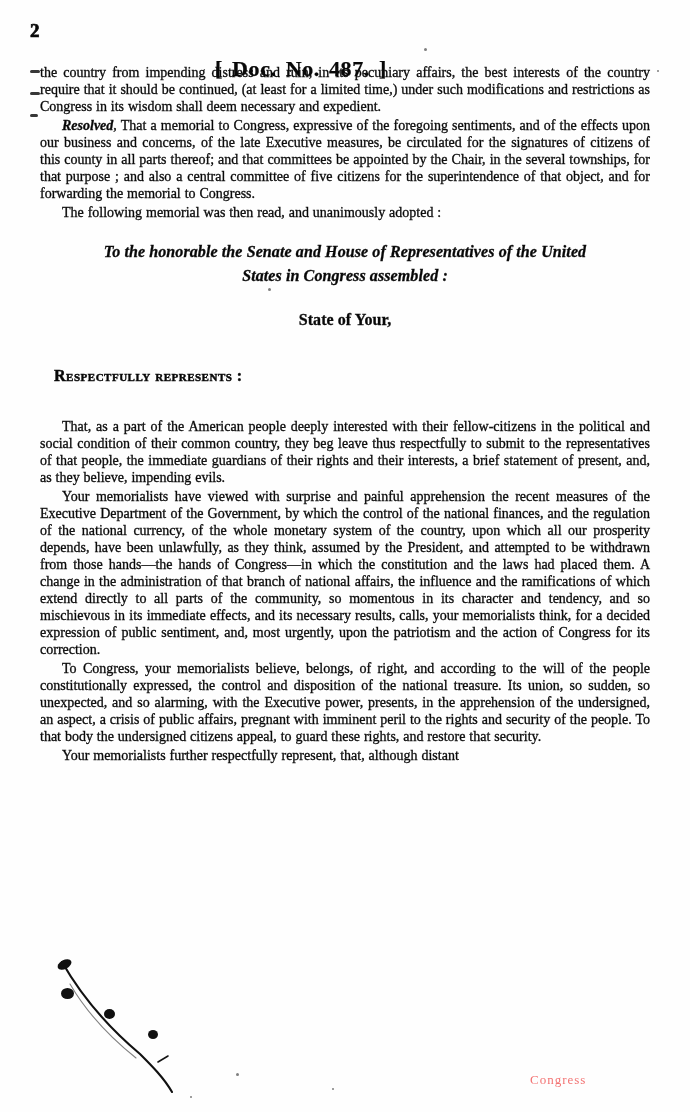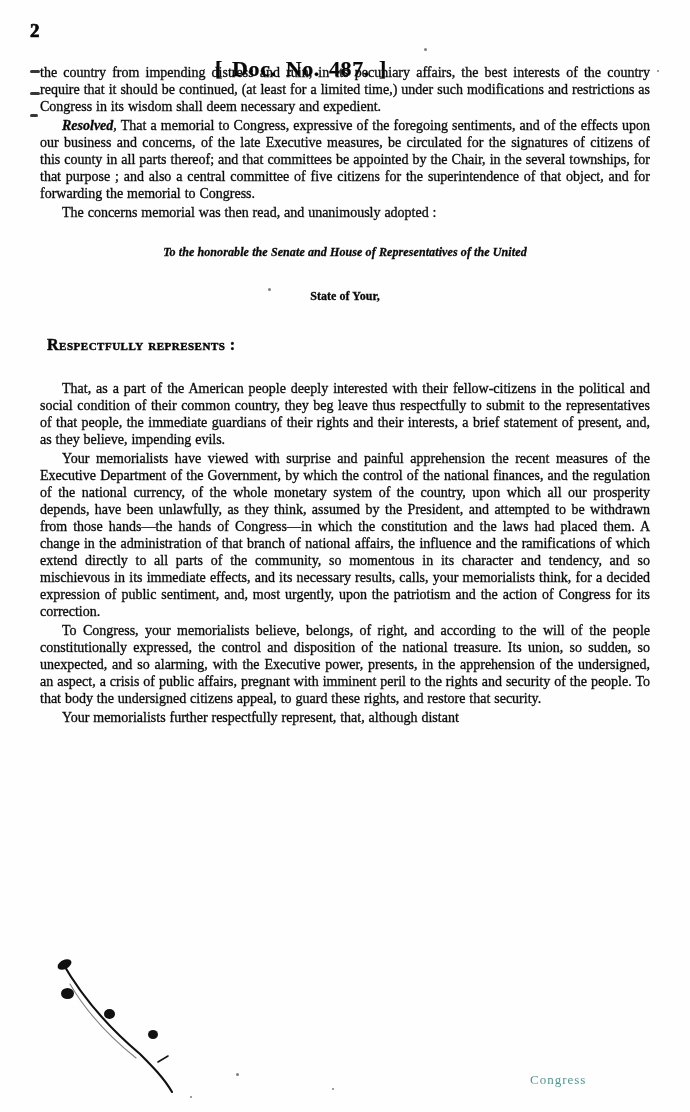--- a/index.html
+++ b/index.html
@@ -67,41 +67,41 @@
     word-spacing: 0.4px;
   }
   p.indent { text-indent: 22px; }
   p.noindent { text-indent: 0; }
 
   .it { font-style: italic; font-weight: 700; }
 
   
   .center-block {
     margin: 0;
-    font-size: 12px;
+    font-size: 16px;
     line-height: 24px;
     text-align: center;
     -webkit-text-stroke: 0.32px #101010;
   }
   .addressee {
     font-style: italic;
     font-weight: 700;
     letter-spacing: 0.1px;
   }
   .memorial-of {
     font-weight: 700;
     letter-spacing: 0.05px;
   }
   .gap-sm { height: 13px; }
   .gap-md { height: 17px; }
   .gap-lg { height: 20px; }
 
   
   .smallcaps-head {
-    margin: 9px;
+    margin: 16px;
     font-size: 16.1px;
     line-height: 22px;
     font-weight: 700;
     font-variant: small-caps;
     letter-spacing: 0.5px;
     -webkit-text-stroke: 0.45px #0a0a0a;
   }
 
   
   #artifacts {
@@ -114,21 +114,21 @@
     stroke: #121212;
     fill: none;
   }
   .blot {
     position: absolute;
     background: #101010;
     border-radius: 50%;
   }
   .ghost {
     position: absolute;
-    color: #0f766e;
+    color: #ef4444;
     font-size: 13px;
     letter-spacing: 1px;
     font-family: "Liberation Serif", serif;
     opacity: 0.75;
   }
   .speck {
     position: absolute;
     background: #2a2a2a;
     border-radius: 50%;
     opacity: 0.6;
@@ -154,25 +154,26 @@
     <div id="doc-title">[ Doc. No. 487. ]</div>
   </div>
 
   <div id="column">
 
     <p class="para noindent">the country from impending distress and ruin, in its pecuniary affairs, the best interests of the country require that it should be continued, (at least for a limited time,) under such modifications and restrictions as Congress in its wisdom shall deem necessary and expedient.</p>
 
 
     <p class="para indent"><span class="it">Resolved</span><span>, That a memorial to Congress, expressive of the foregoing sentiments, and of the effects upon our business and concerns, of the late Executive measures, be circulated for the signatures of citizens of this county in all parts thereof; and that committees be appointed by the Chair, in the several townships, for that purpose ; and also a central committee of five citizens for the superintendence of that object, and for forwarding the memorial to Congress.</span></p>
 
-    <p class="para indent">The concerns memorial was then read, and unanimously adopted :</p>
+    <p class="para indent">The following memorial was then read, and unanimously adopted :</p>
 
     <div class="gap-md"></div>
 
     <div class="center-block addressee">To the honorable the Senate and House of Representatives of the United</div>
+    <div class="center-block addressee">States in Congress assembled :</div>
 
     <div class="gap-lg"></div>
 
     <div class="center-block memorial-of">State of Your,</div>
 
     <div class="gap-md"></div>
 
     <p class="smallcaps-head">Respectfully represents :</p>
 
     <div class="gap-sm"></div>

